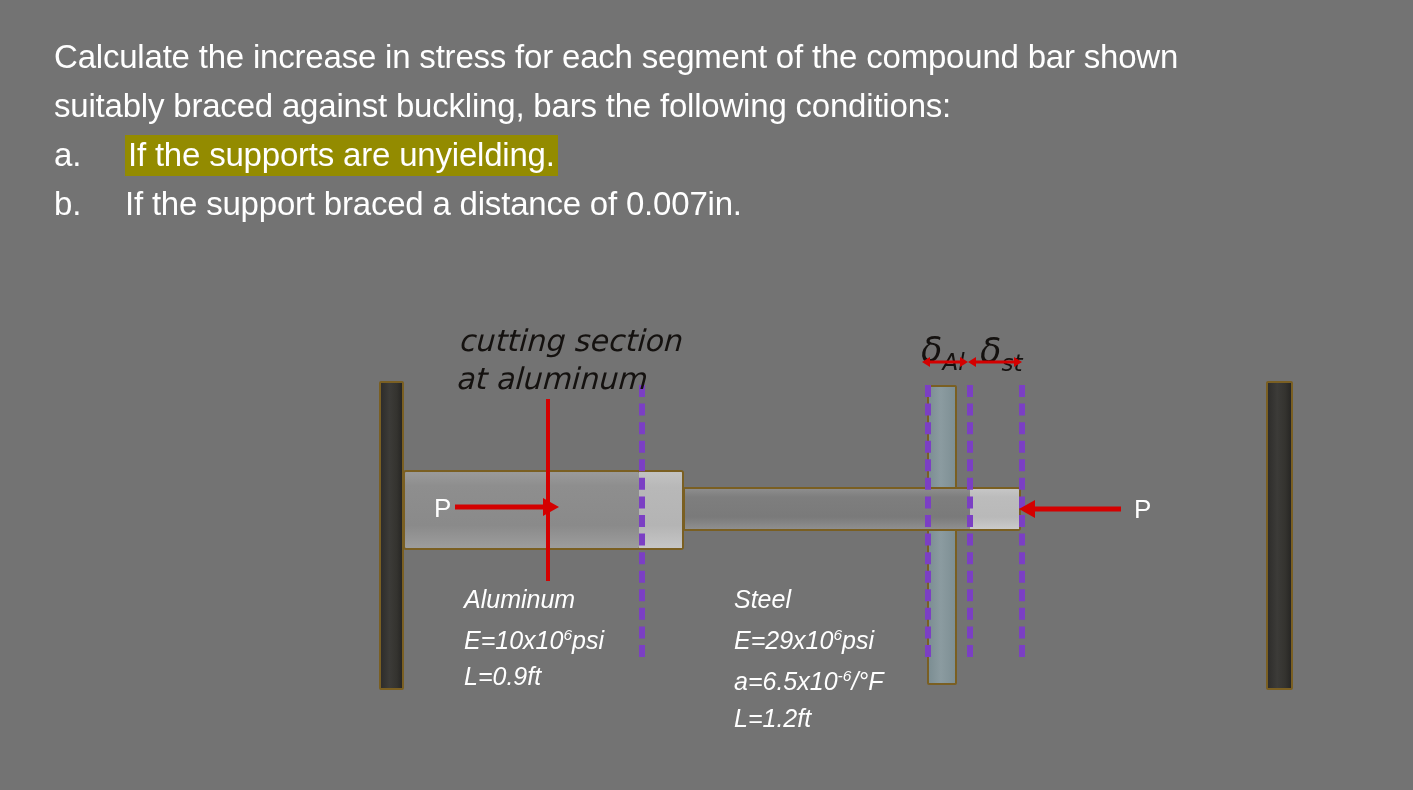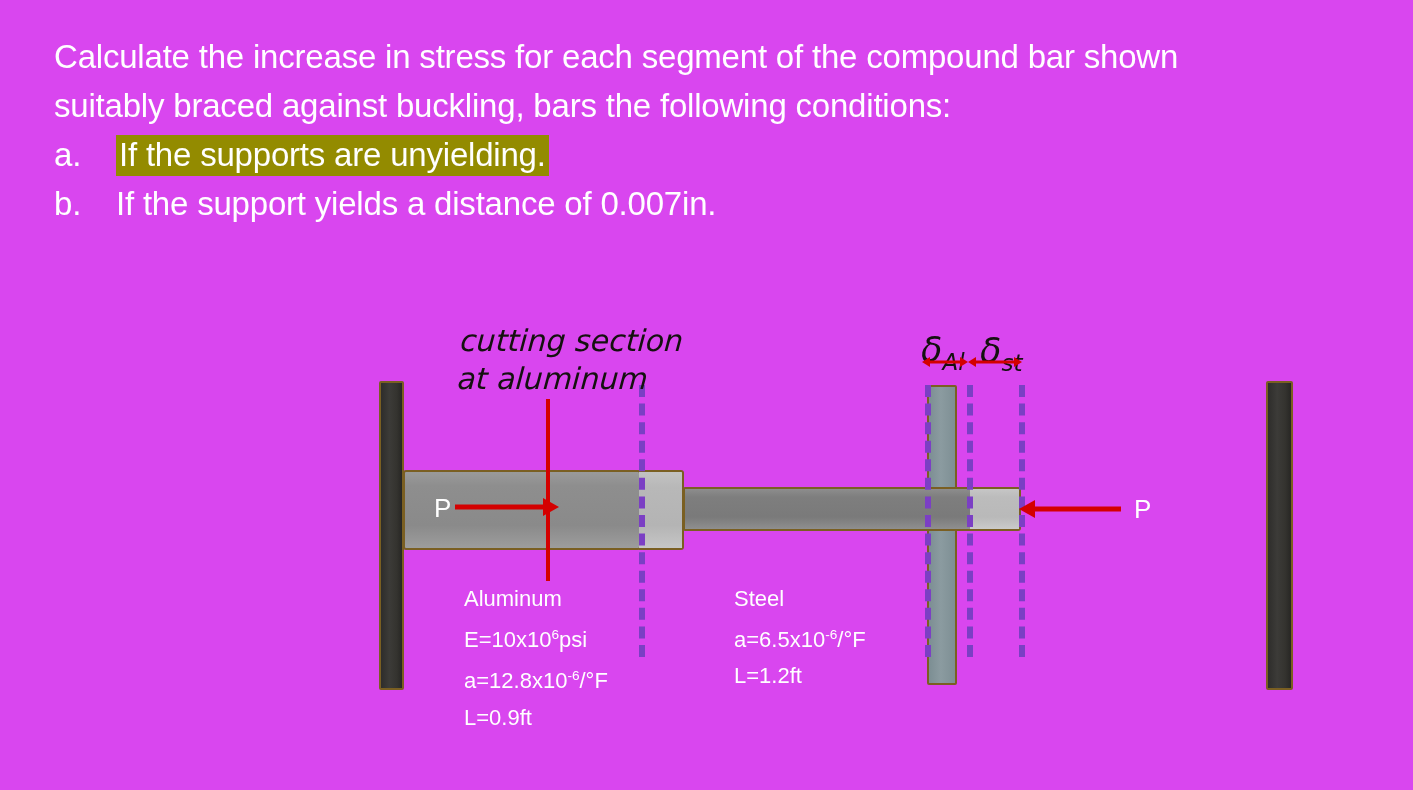--- a/index.html
+++ b/index.html
@@ -12,21 +12,21 @@
     background: #9cafb7;
     font-family: "Liberation Sans", sans-serif;
     overflow: hidden;
     position: relative;
   }
   #slide {
     position: absolute;
     left: 0; top: 0;
     width: 1413px;
     height: 790px;
-    background: #d946ef;
+    background: #737373;
   }
 
   
   #statement {
     position: absolute;
     left: 54px;
     top: 32px;
     width: 1330px;
     color: #ffffff;
     font-size: 33px;
@@ -43,20 +43,21 @@
     display: flex;
     align-items: flex-start;
   }
   .list-marker {
     width: 62px;
     flex: 0 0 62px;
     color: #ffffff;
   }
   .list-text {
     display: inline-block;
+    margin-left: 9px;
   }
   .hl {
     background: #938b00;
     padding: 1px 3px 3px 3px;
     box-decoration-break: clone;
     -webkit-box-decoration-break: clone;
   }
 
   
   #figure {
@@ -122,24 +123,25 @@
 
   
   .lbl {
     color: #ffffff;
     font-size: 26px;
     font-family: "Liberation Sans", sans-serif;
     white-space: nowrap;
   }
   .proplabel {
     color: #ffffff;
-    font-size: 22px;
+    font-size: 25px;
     line-height: 36px;
     font-family: "Liberation Sans", sans-serif;
     white-space: nowrap;
+    font-style: italic;
   }
   .hand {
     color: #14110f;
     font-size: 30px;
     line-height: 38px;
     font-family: "DejaVu Sans", sans-serif;
     font-style: italic;
     font-weight: 400;
     white-space: nowrap;
     transform: skewX(-4deg);
@@ -160,21 +162,21 @@
 
   <div id="statement">
     <p>Calculate the increase in stress for each segment of the compound bar shown</p>
     <p>suitably braced against buckling, bars the following conditions:</p>
     <div class="list-row">
       <span class="list-marker">a.</span>
       <span class="list-text"><span class="hl">If the supports are unyielding.</span></span>
     </div>
     <div class="list-row">
       <span class="list-marker">b.</span>
-      <span class="list-text">If the support yields a distance of 0.007in.</span>
+      <span class="list-text">If the support braced a distance of 0.007in.</span>
     </div>
   </div>
 
   <div id="figure">
 
     <div class="abs wall" style="left:379px; top:381px; width:25px; height:309px;"></div>
 
     <div class="abs wall" style="left:1266px; top:381px; width:27px; height:309px;"></div>
 
     <div class="abs post-mid" style="left:927px; top:385px; width:30px; height:300px;"></div>
@@ -225,24 +227,24 @@
     </svg>
     <svg class="abs" style="left:968px; top:355px;" width="54" height="14" viewBox="0 0 54 14">
       <line x1="6" y1="7" x2="48" y2="7" stroke="#d40000" stroke-width="3"></line>
       <polygon points="8,2 0,7 8,12" fill="#d40000"></polygon>
       <polygon points="46,2 54,7 46,12" fill="#d40000"></polygon>
     </svg>
 
     <div class="abs proplabel" style="left:464px; top:581px;">
       <div>Aluminum</div>
       <div><span>E=10x10</span><span class="sup">6</span><span>psi</span></div>
-      <div><span>a=12.8x10</span><span class="sup">-6</span><span>/°F</span></div>
       <div>L=0.9ft</div>
     </div>
 
     <div class="abs proplabel" style="left:734px; top:581px;">
       <div>Steel</div>
+      <div><span>E=29x10</span><span class="sup">6</span><span>psi</span></div>
       <div><span>a=6.5x10</span><span class="sup">-6</span><span>/°F</span></div>
       <div>L=1.2ft</div>
     </div>
 
   </div>
 </div>
 
 </body></html>

